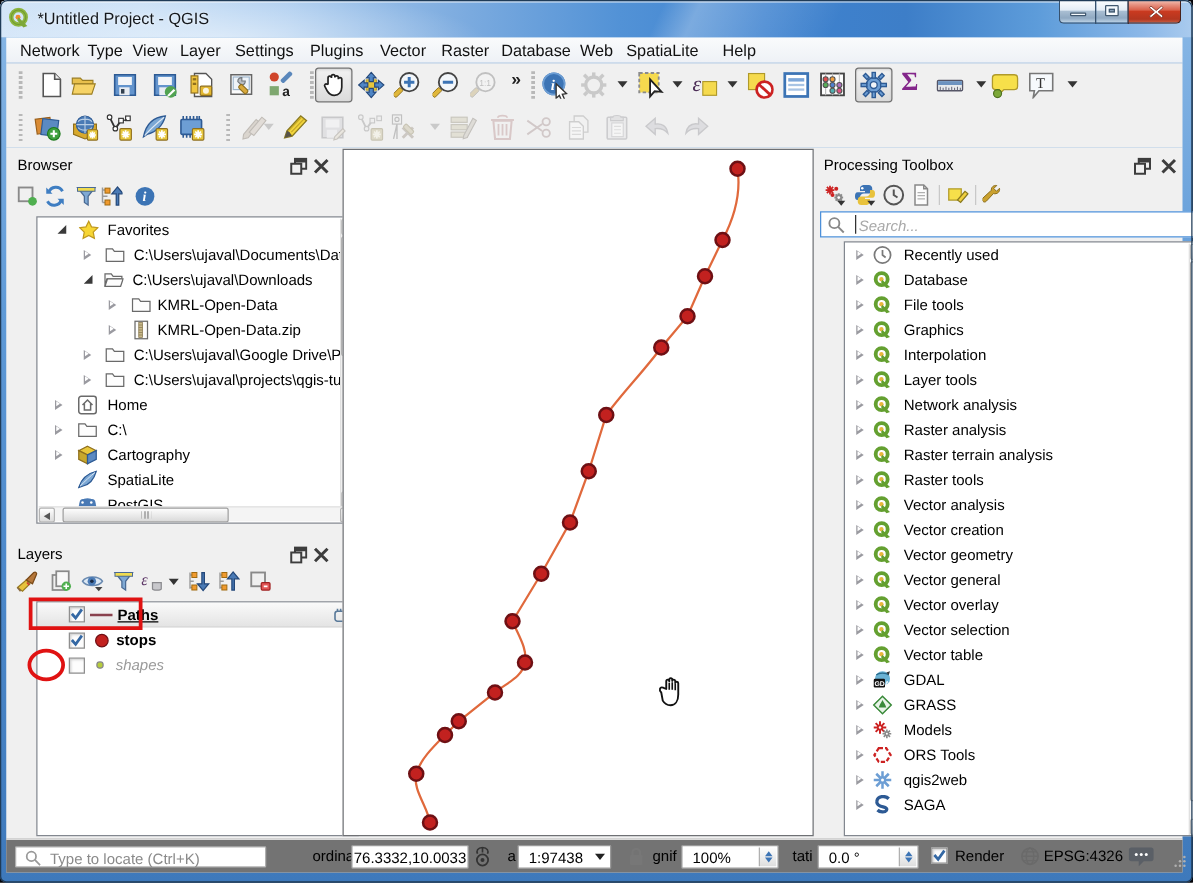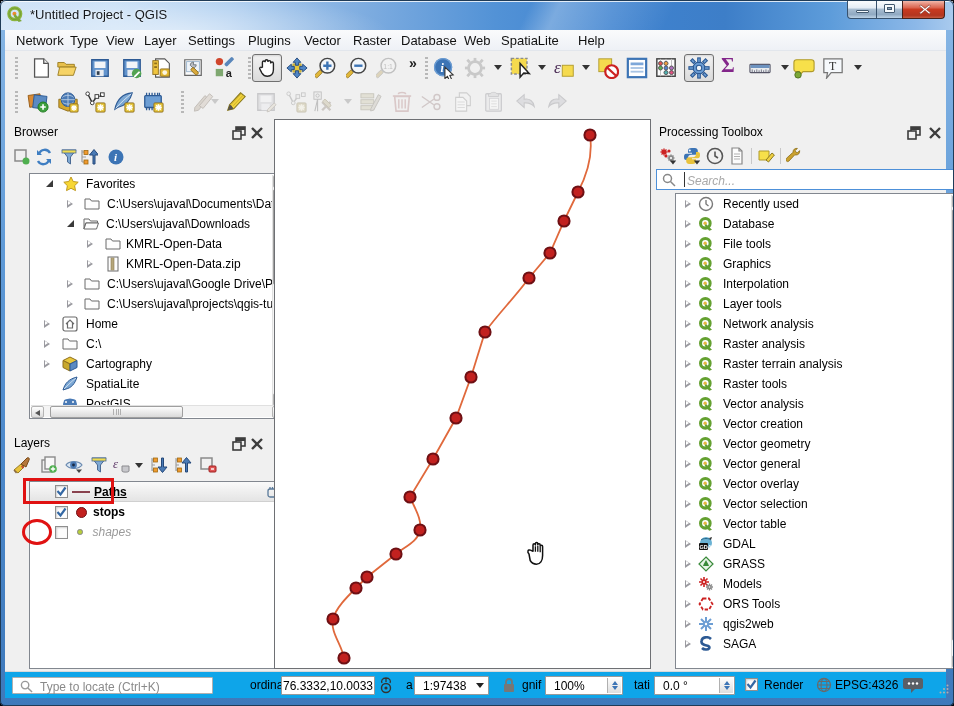--- a/index.html
+++ b/index.html
@@ -67,21 +67,21 @@
   .sarr-d { position:absolute; left:2.5px; top:4.5px; border-left:3.5px solid transparent; border-right:3.5px solid transparent; border-top:5px solid #555; }
   .sarr-l { position:absolute; left:3px; top:2.5px; border-top:3.5px solid transparent; border-bottom:3.5px solid transparent; border-right:5px solid #555; }
   .sarr-r { position:absolute; left:4px; top:2.5px; border-top:3.5px solid transparent; border-bottom:3.5px solid transparent; border-left:5px solid #555; }
   .lrow { position:relative; display:flex; align-items:center; height:20px; font-size:12px; color:#000; }
   .ptrow { display:flex; align-items:center; height:20px; font-size:12px; color:#000; white-space:nowrap; padding-left:9px; }
   .fico2 { width:16px; height:16px; margin-left:7px; flex:none; }
   .ptxt { margin-left:9px; }
   .cbx { display:inline-flex; align-items:center; justify-content:center; width:13px; height:13px; margin-left:25px;
      background:#fdfdfd; border:1px solid #8f8f8f; box-shadow:inset 1px 1px 2px rgba(0,0,0,.18); flex:none; }
   
-  #statusbar { position:absolute; left:5px; right:8px; top:671px; height:27px; background:#0ea5e9;
+  #statusbar { position:absolute; left:5px; right:8px; top:671px; height:27px; background:#737373;
      border-top:1px solid #d9d9d9; font-size:12px; color:#000; }
   .sbox { position:absolute; top:4px; height:19px; background:#fff; border:1px solid #9a9a9a; border-radius:1px;
      display:flex; align-items:center; font-size:12px; }
   .spin { position:absolute; right:1px; top:1px; bottom:1px; width:14px; background:linear-gradient(180deg,#fdfdfd,#dedede);
      border-left:1px solid #b0b0b0; }
   .su { position:absolute; left:3.5px; top:3px; border-left:3.5px solid transparent; border-right:3.5px solid transparent; border-bottom:4px solid #3c74b5; }
   .sd { position:absolute; left:3.5px; bottom:3px; border-left:3.5px solid transparent; border-right:3.5px solid transparent; border-top:4px solid #3c74b5; }
 </style>
 </head>
 <body>

